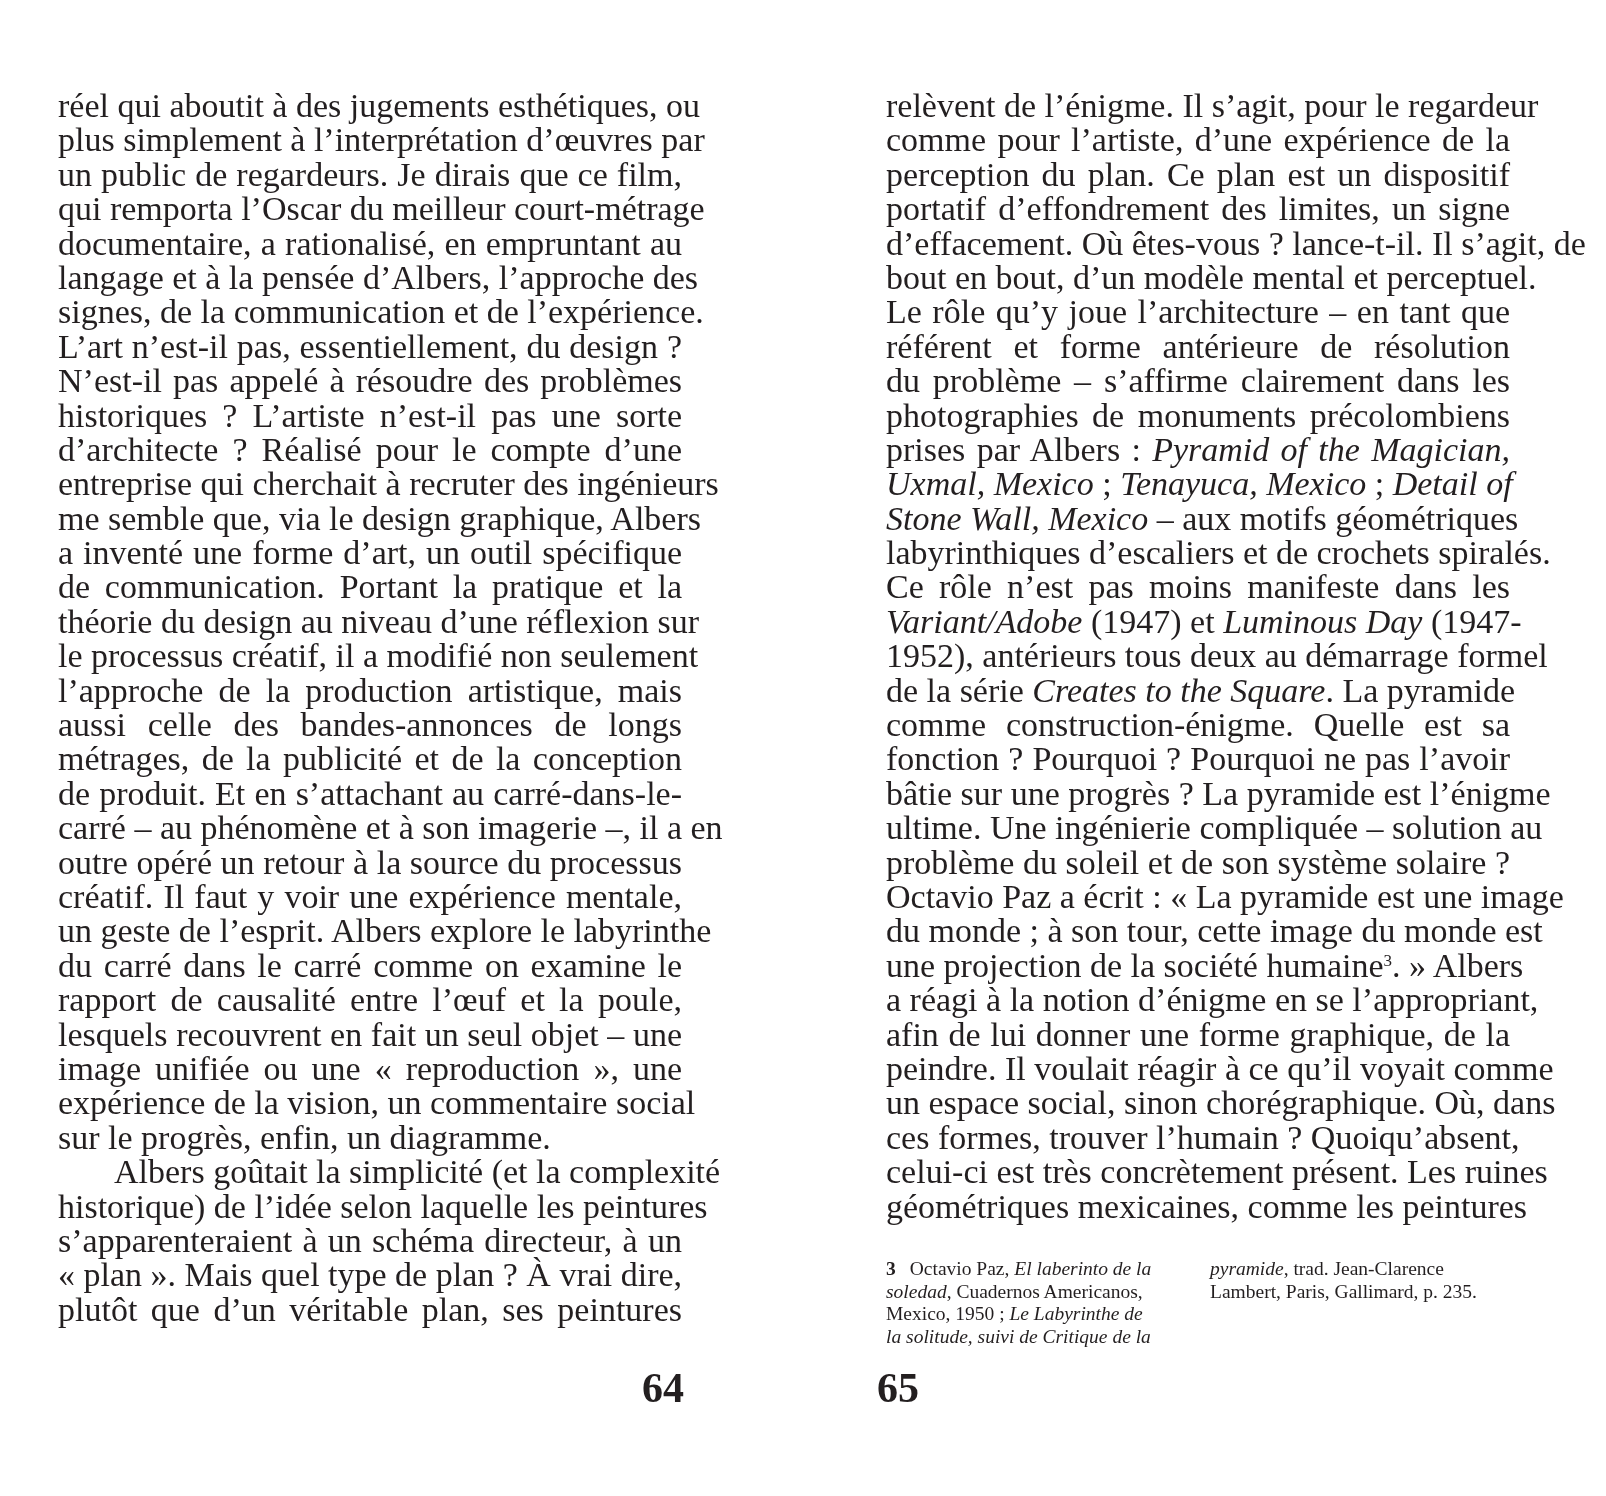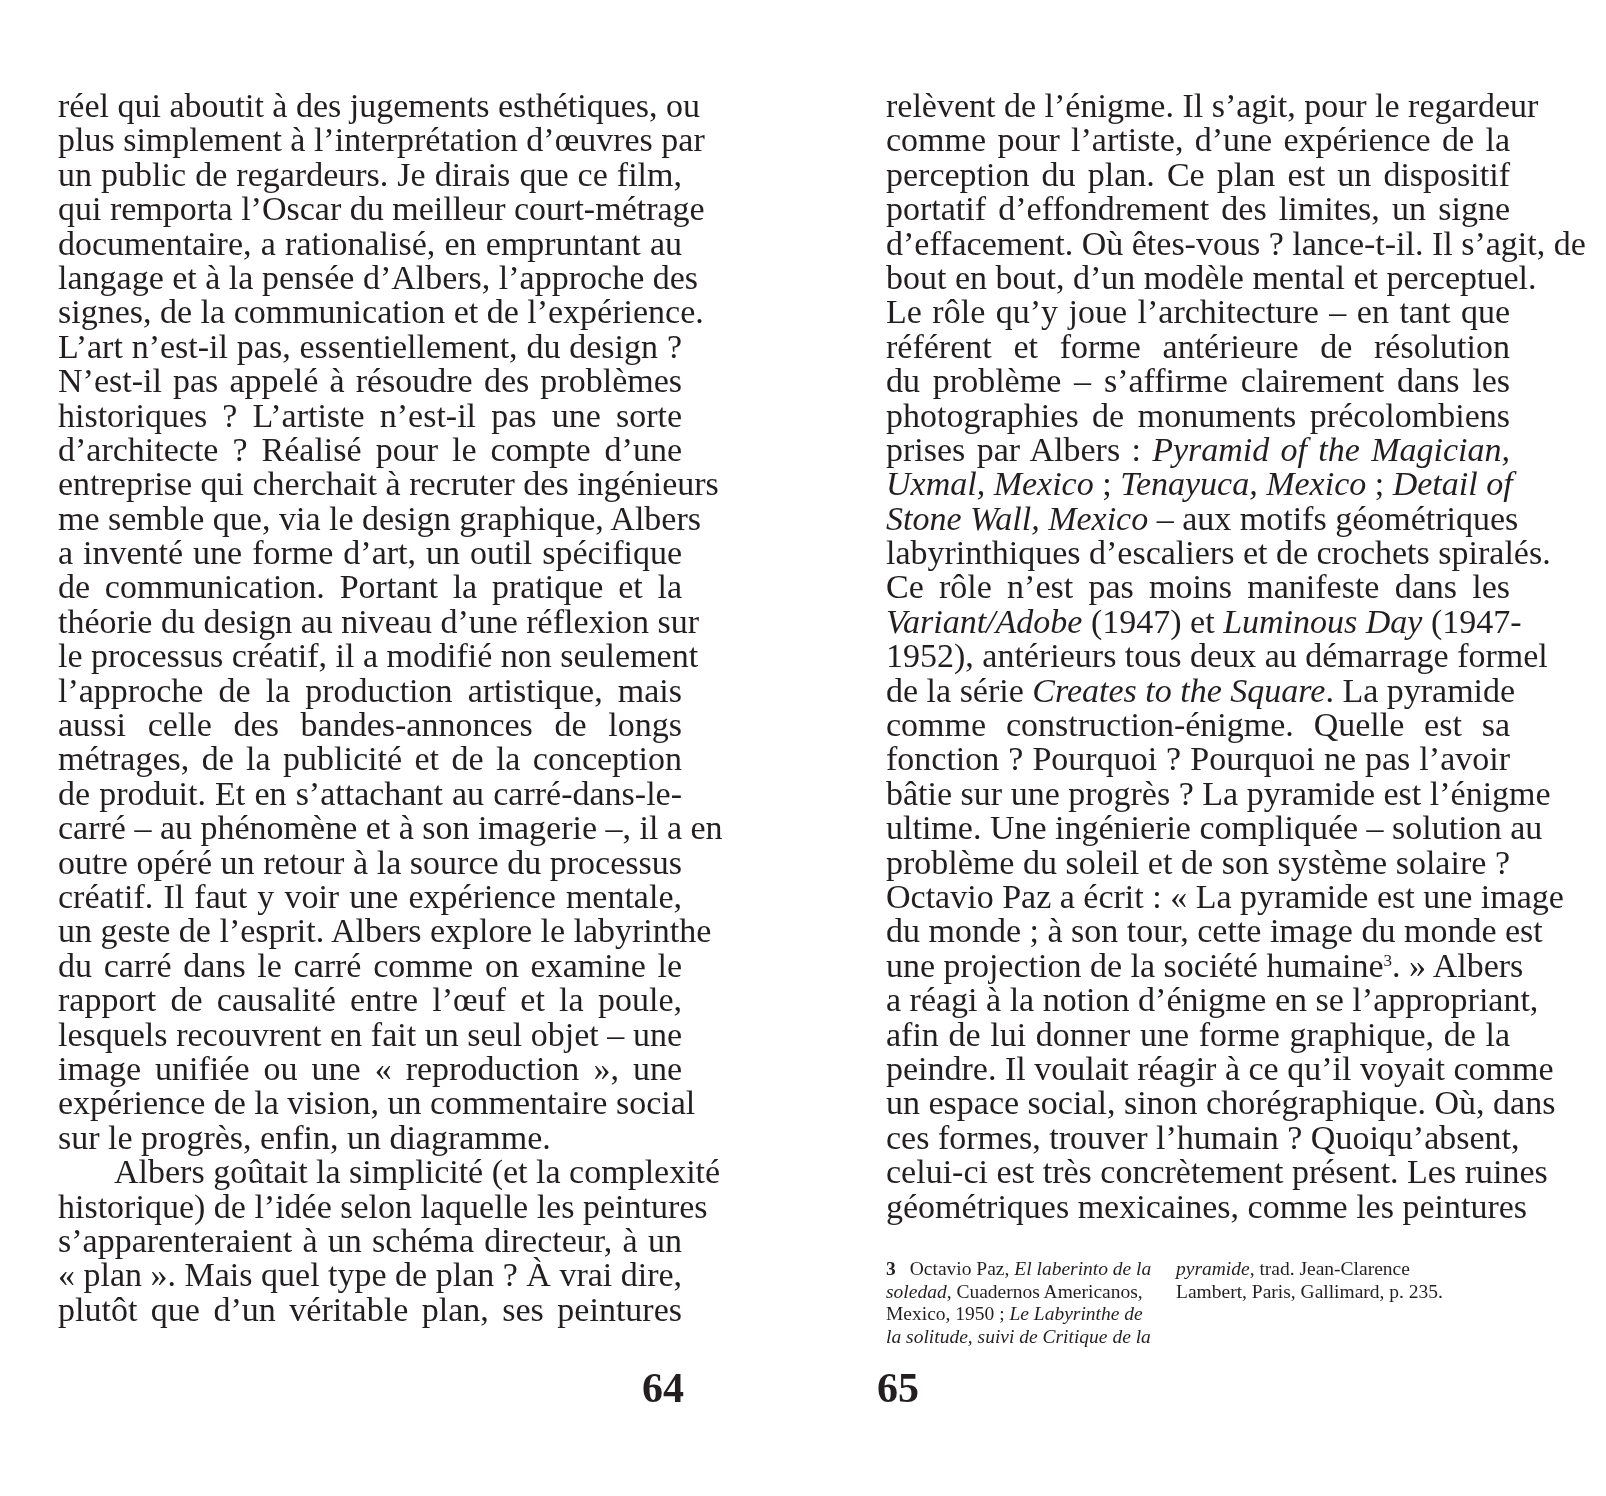--- a/index.html
+++ b/index.html
@@ -13,21 +13,21 @@
   .page-right .col { left: 83px; width: 624px; }
   .line { display: block; white-space: nowrap; text-align: justify; text-align-last: justify; height: 34.4px; }
   .line.last { text-align-last: left; }
   .line.indent { padding-left: 56px; }
   .it { font-style: italic; }
   sup { font-size: 0.5em; vertical-align: 0.65em; line-height: 0; }
   .pagenum { position: absolute; top: 1368px; font-weight: bold; font-size: 42px; line-height: 40px; }
   .page-left .pagenum { left: 642px; }
   .page-right .pagenum { left: 74px; }
   .footnotes { position: absolute; top: 1258px; left: 83px; width: 624px;
-               font-size: 19.5px; line-height: 22.6px; display: flex; }
+               font-size: 19.5px; line-height: 22.6px; display: flex; gap: 34px; }
   .fn-col { width: 290px; }
   .fn-col .fline { display: block; white-space: nowrap; }
   .fn-num { font-weight: bold; margin-right: 14px; }
 </style>
 </head>
 <body>
 
 <div class="page page-left">
   <div class="col" id="left-col">
       <span class="line"><span>réel qui aboutit à des jugements esthétiques, ou</span></span>

